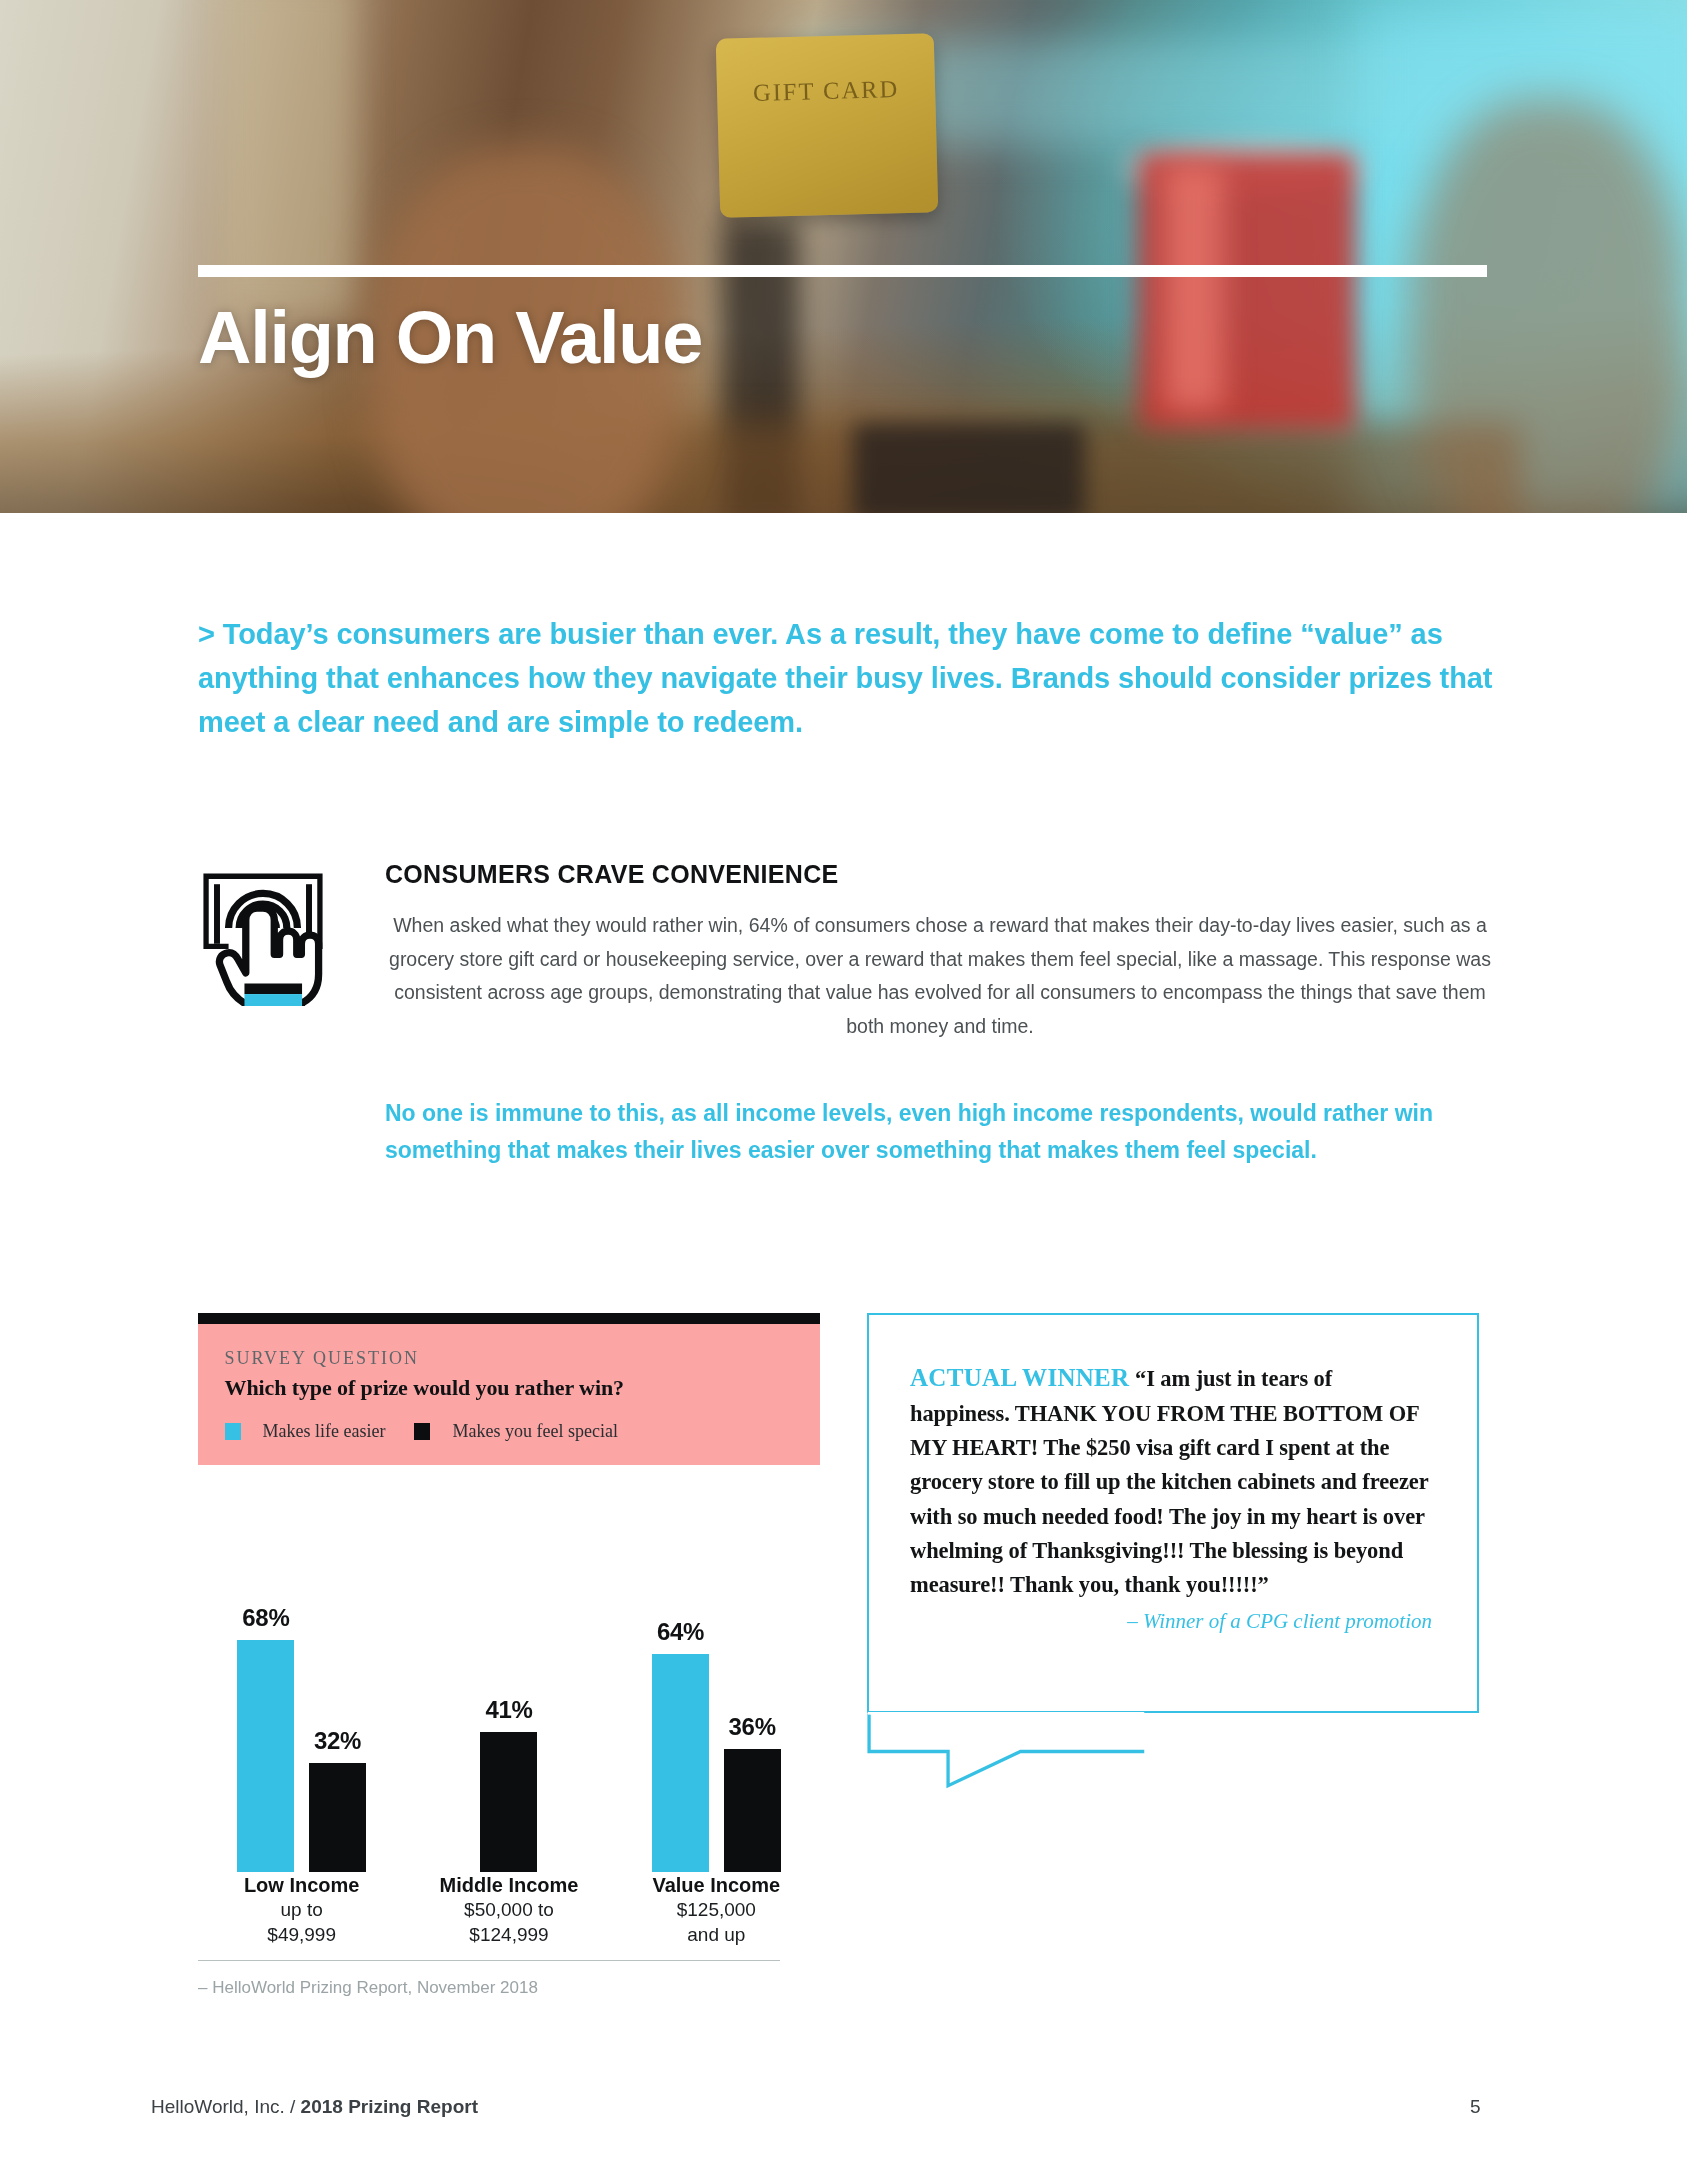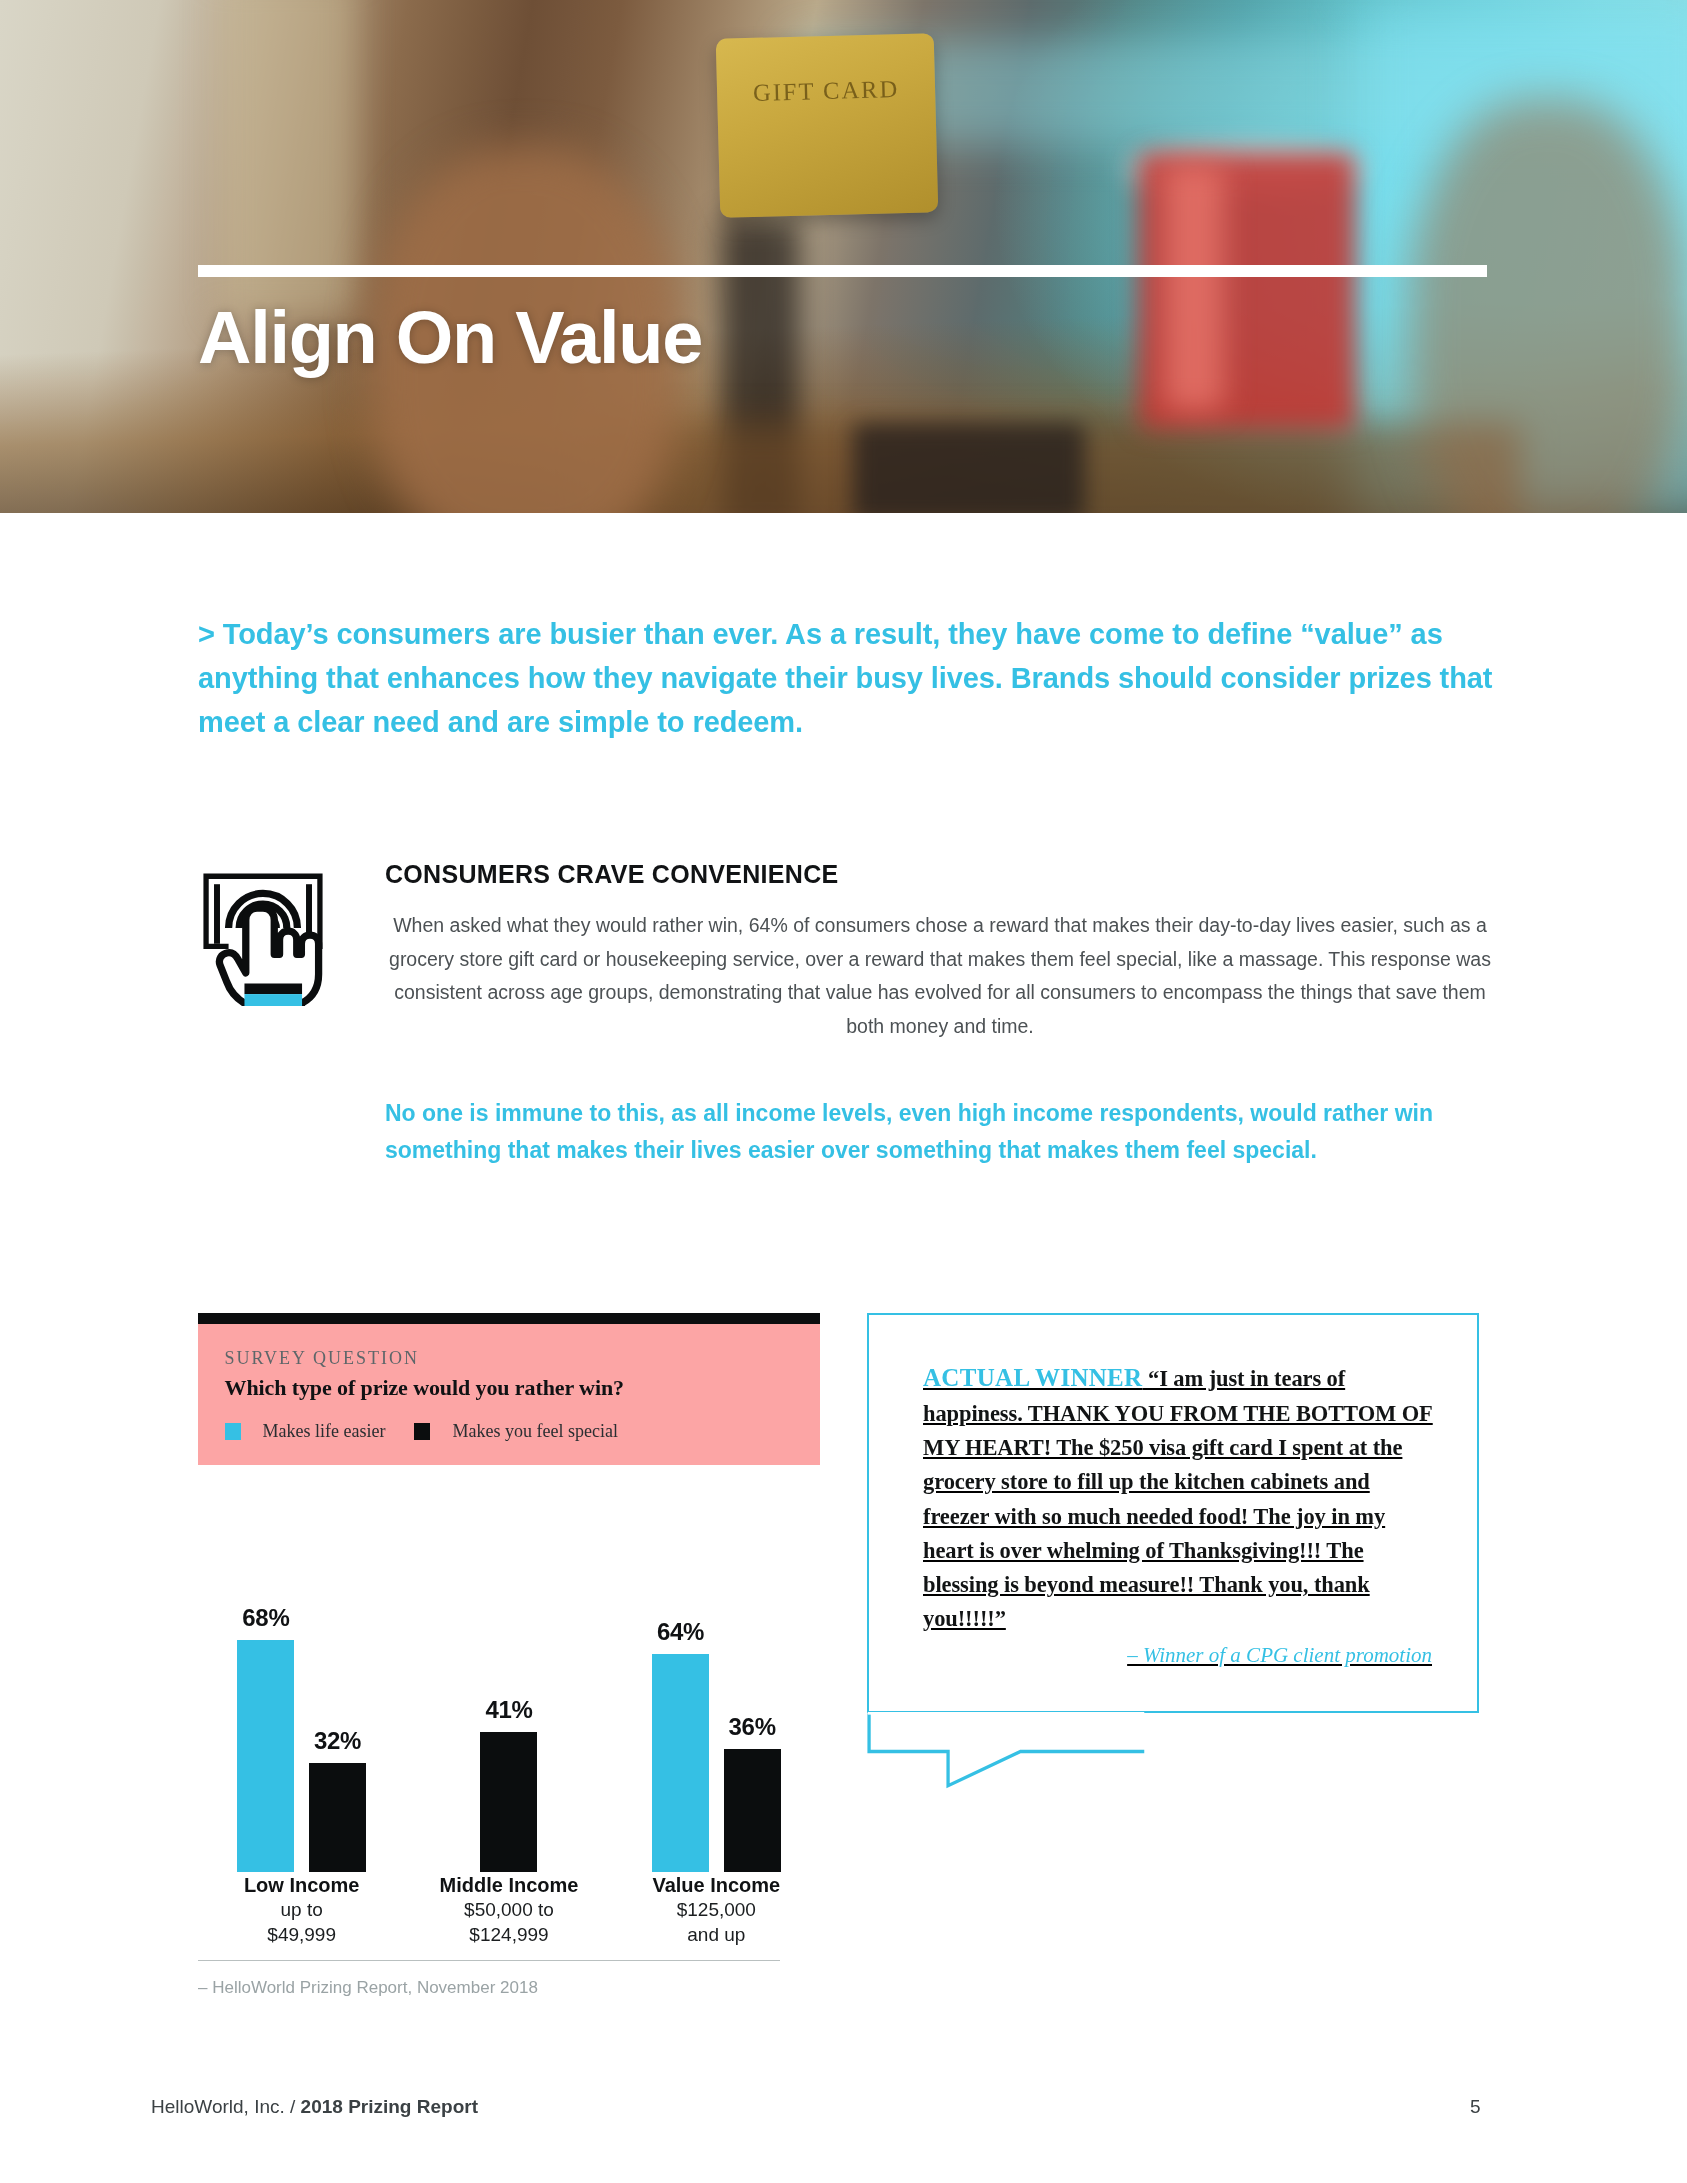--- a/index.html
+++ b/index.html
@@ -139,21 +139,21 @@
   .source-note{
     position:absolute; left:198px; top:1978px;
     font-size:17px; color:#9aa3a5;text-align:right;
   }
 
   
   .bubble{
     position:absolute; left:867px; top:1313px; width:612px; height:400px;
     border:2px solid #35c0e4; background:#fff;
   }
-  .bubble-inner{ padding:44px 41px 0 54px;text-decoration:underline; }
+  .bubble-inner{ padding:44px 41px 0 41px; }
   .q-label{
     color:#35c0e4; font-weight:700; font-size:25px; letter-spacing:0.3px;
   }
   .q-text{
     font-family:"Liberation Serif", serif;
     font-size:22.5px; line-height:1.52; color:#121415; font-weight:700;
     letter-spacing:-0.1px;
   }
   .q-attrib{
     margin-top:7px; text-align:right; padding-right:4px;

